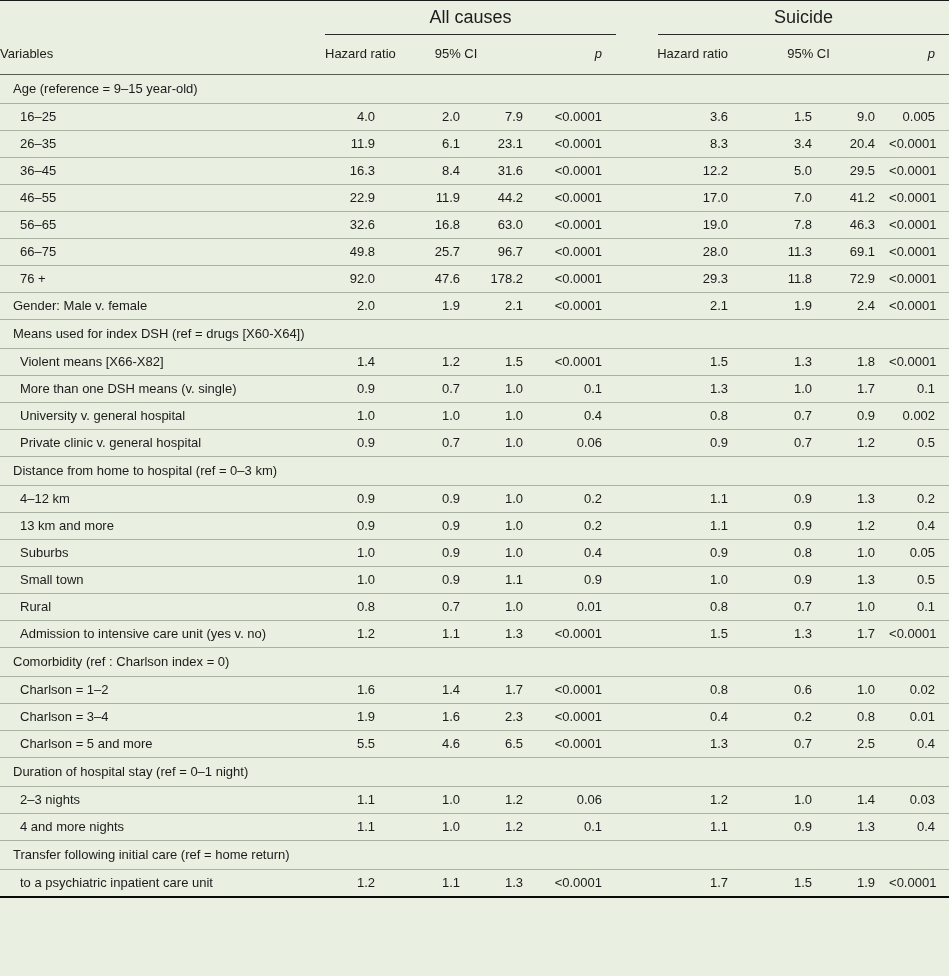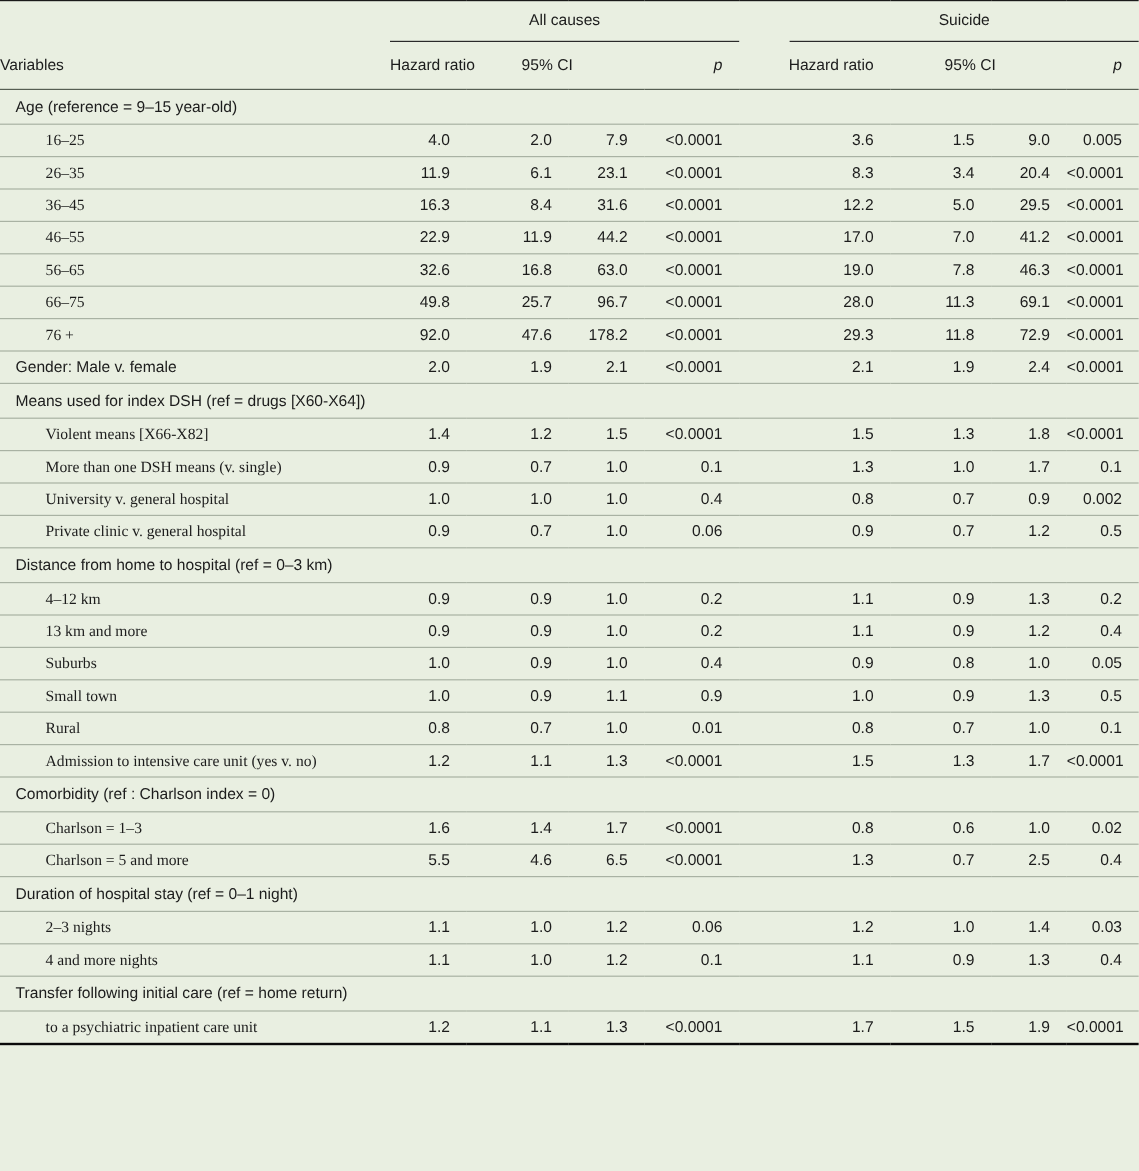--- a/index.html
+++ b/index.html
@@ -26,21 +26,21 @@
   
   tr.spanner-row th {
     padding: 0;
     font-weight: normal;
     vertical-align: bottom;
   }
   .spanner-inner {
     text-align: center;
     padding: 9px 0 10px 0;
     border-bottom: 1px solid #2a2a2a;
-    font-size: 13px;
+    font-size: 18px;
     line-height: 14px;
   }
   .spanner-suicide { margin-left: 42px; }
   
   tr.colhead-row th {
     font-weight: normal;
     padding: 12px 14px 13px 0;
     border-bottom: 1px solid #565e52;
     vertical-align: bottom;
     line-height: 14px;
@@ -60,21 +60,21 @@
   tbody tr:last-child { border-bottom: none; }
   tbody td {
     line-height: 14px;
     vertical-align: middle;
   }
   td.lbl {
     text-align: left;
     padding: 6px 0 6px 13px;
     margin-left: 24px;
   }
-  td.lbl.indent { padding-left: 38px; font-family: Liberation Serif, serif; }
+  td.lbl.indent { padding-left: 20px; }
   td.lbl.section { padding: 7px 0 7px 13px; }
   td.val {
     text-align: right;
     padding: 6px 14px 6px 0;
     white-space: nowrap;
   }
 </style>
 </head>
 <body>
 
@@ -316,29 +316,40 @@
           <td class="val">&lt;0.0001</td>
           <td class="val">1.5</td>
           <td class="val">1.3</td>
           <td class="val">1.7</td>
           <td class="val">&lt;0.0001</td>
         </tr>
         <tr>
           <td colspan="9" class="lbl section">Comorbidity (ref : Charlson index = 0)</td>
         </tr>
         <tr>
-          <td class="lbl indent">Charlson = 1–3</td>
+          <td class="lbl indent">Charlson = 1–2</td>
           <td class="val">1.6</td>
           <td class="val">1.4</td>
           <td class="val">1.7</td>
           <td class="val">&lt;0.0001</td>
           <td class="val">0.8</td>
           <td class="val">0.6</td>
           <td class="val">1.0</td>
           <td class="val">0.02</td>
+        </tr>
+        <tr>
+          <td class="lbl indent">Charlson = 3–4</td>
+          <td class="val">1.9</td>
+          <td class="val">1.6</td>
+          <td class="val">2.3</td>
+          <td class="val">&lt;0.0001</td>
+          <td class="val">0.4</td>
+          <td class="val">0.2</td>
+          <td class="val">0.8</td>
+          <td class="val">0.01</td>
         </tr>
         <tr>
           <td class="lbl indent">Charlson = 5 and more</td>
           <td class="val">5.5</td>
           <td class="val">4.6</td>
           <td class="val">6.5</td>
           <td class="val">&lt;0.0001</td>
           <td class="val">1.3</td>
           <td class="val">0.7</td>
           <td class="val">2.5</td>

